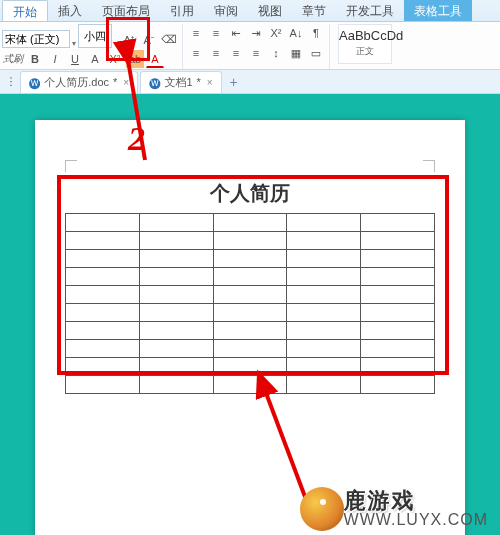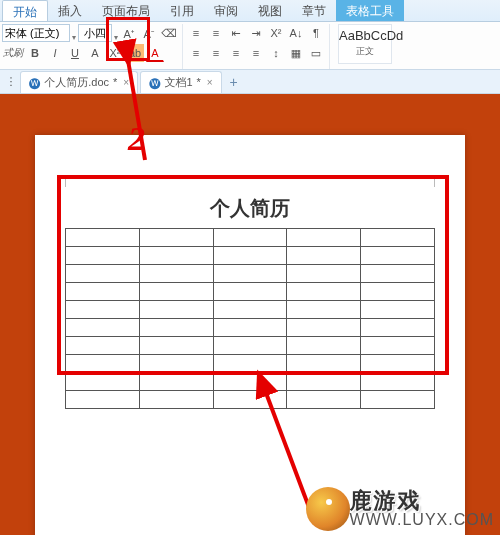--- a/index.html
+++ b/index.html
@@ -60,21 +60,21 @@
     color: #555; font-size: 11px;
     border: 1px solid transparent;
     cursor: pointer;
   }
   .font-name {
     width: 68px; height: 18px;
     font-size: 11px; padding: 0 2px;
     border: 1px solid #b7cde0;
   }
   .font-size {
-    width: 34px; height: 18px;
+    width: 34px; height: 24px;
     font-size: 11px; padding: 0 2px;
     border: 1px solid #b7cde0;
     text-align: center;
   }
   .styles {
     display: flex; gap: 2px; align-items: flex-start;
     padding-left: 4px;
   }
   .style-card {
     width: 54px; height: 40px;
@@ -114,23 +114,23 @@
   .doctab .x { color: #888; font-size: 10px; padding-left: 2px; }
   .doctab-add {
     width: 20px; height: 20px;
     display: flex; align-items: center; justify-content: center;
     color: #6a8cae; font-size: 14px; cursor: pointer;
   }
   
   .canvas {
     position: absolute;
     top: 94px; left: 0; right: 0; bottom: 0;
-    background: #c2410c;
+    background: #14b8a6;
     display: flex; justify-content: center;
-    padding-top: 41px;
+    padding-top: 26px;
   }
   .page {
     width: 430px; height: 430px;
     background: #fff;
     box-shadow: 0 0 6px rgba(0,0,0,.25);
     position: relative;
     padding: 40px 30px;
   }
   .margin-mark {
     position: absolute; width: 12px; height: 12px;
@@ -176,21 +176,21 @@
     pointer-events: none;
   }
   svg.anno-svg {
     position: absolute; top: 0; left: 0;
     width: 500px; height: 535px;
     pointer-events: none;
   }
   
   .watermark {
     position: absolute;
-    right: 6px; bottom: 4px;
+    right: 12px; bottom: 4px;
     display: flex; align-items: center; 
     color: #333;
   }
   .watermark .deer {
     width: 44px; height: 44px;
     border-radius: 50%;
     background: radial-gradient(circle at 35% 35%, #f7c94a, #e0852a 60%, #8b4a12);
     position: relative;
   }
   .watermark .deer::after {
@@ -206,20 +206,21 @@
 <body>
 
 <div class="tabs">
   <div class="tab active">开始</div>
   <div class="tab">插入</div>
   <div class="tab">页面布局</div>
   <div class="tab">引用</div>
   <div class="tab">审阅</div>
   <div class="tab">视图</div>
   <div class="tab">章节</div>
+  <div class="tab">开发工具</div>
   <div class="tab context">表格工具</div>
 </div>
 
 <div class="ribbon">
   <div class="rb-group">
     <div class="rb-row">
       <input class="font-name" value="宋体 (正文)" style="">
       <span style="font-size:8px;color:#777">▾</span>
       <input class="font-size" value="小四" style="">
       <span style="font-size:8px;color:#777">▾</span>

